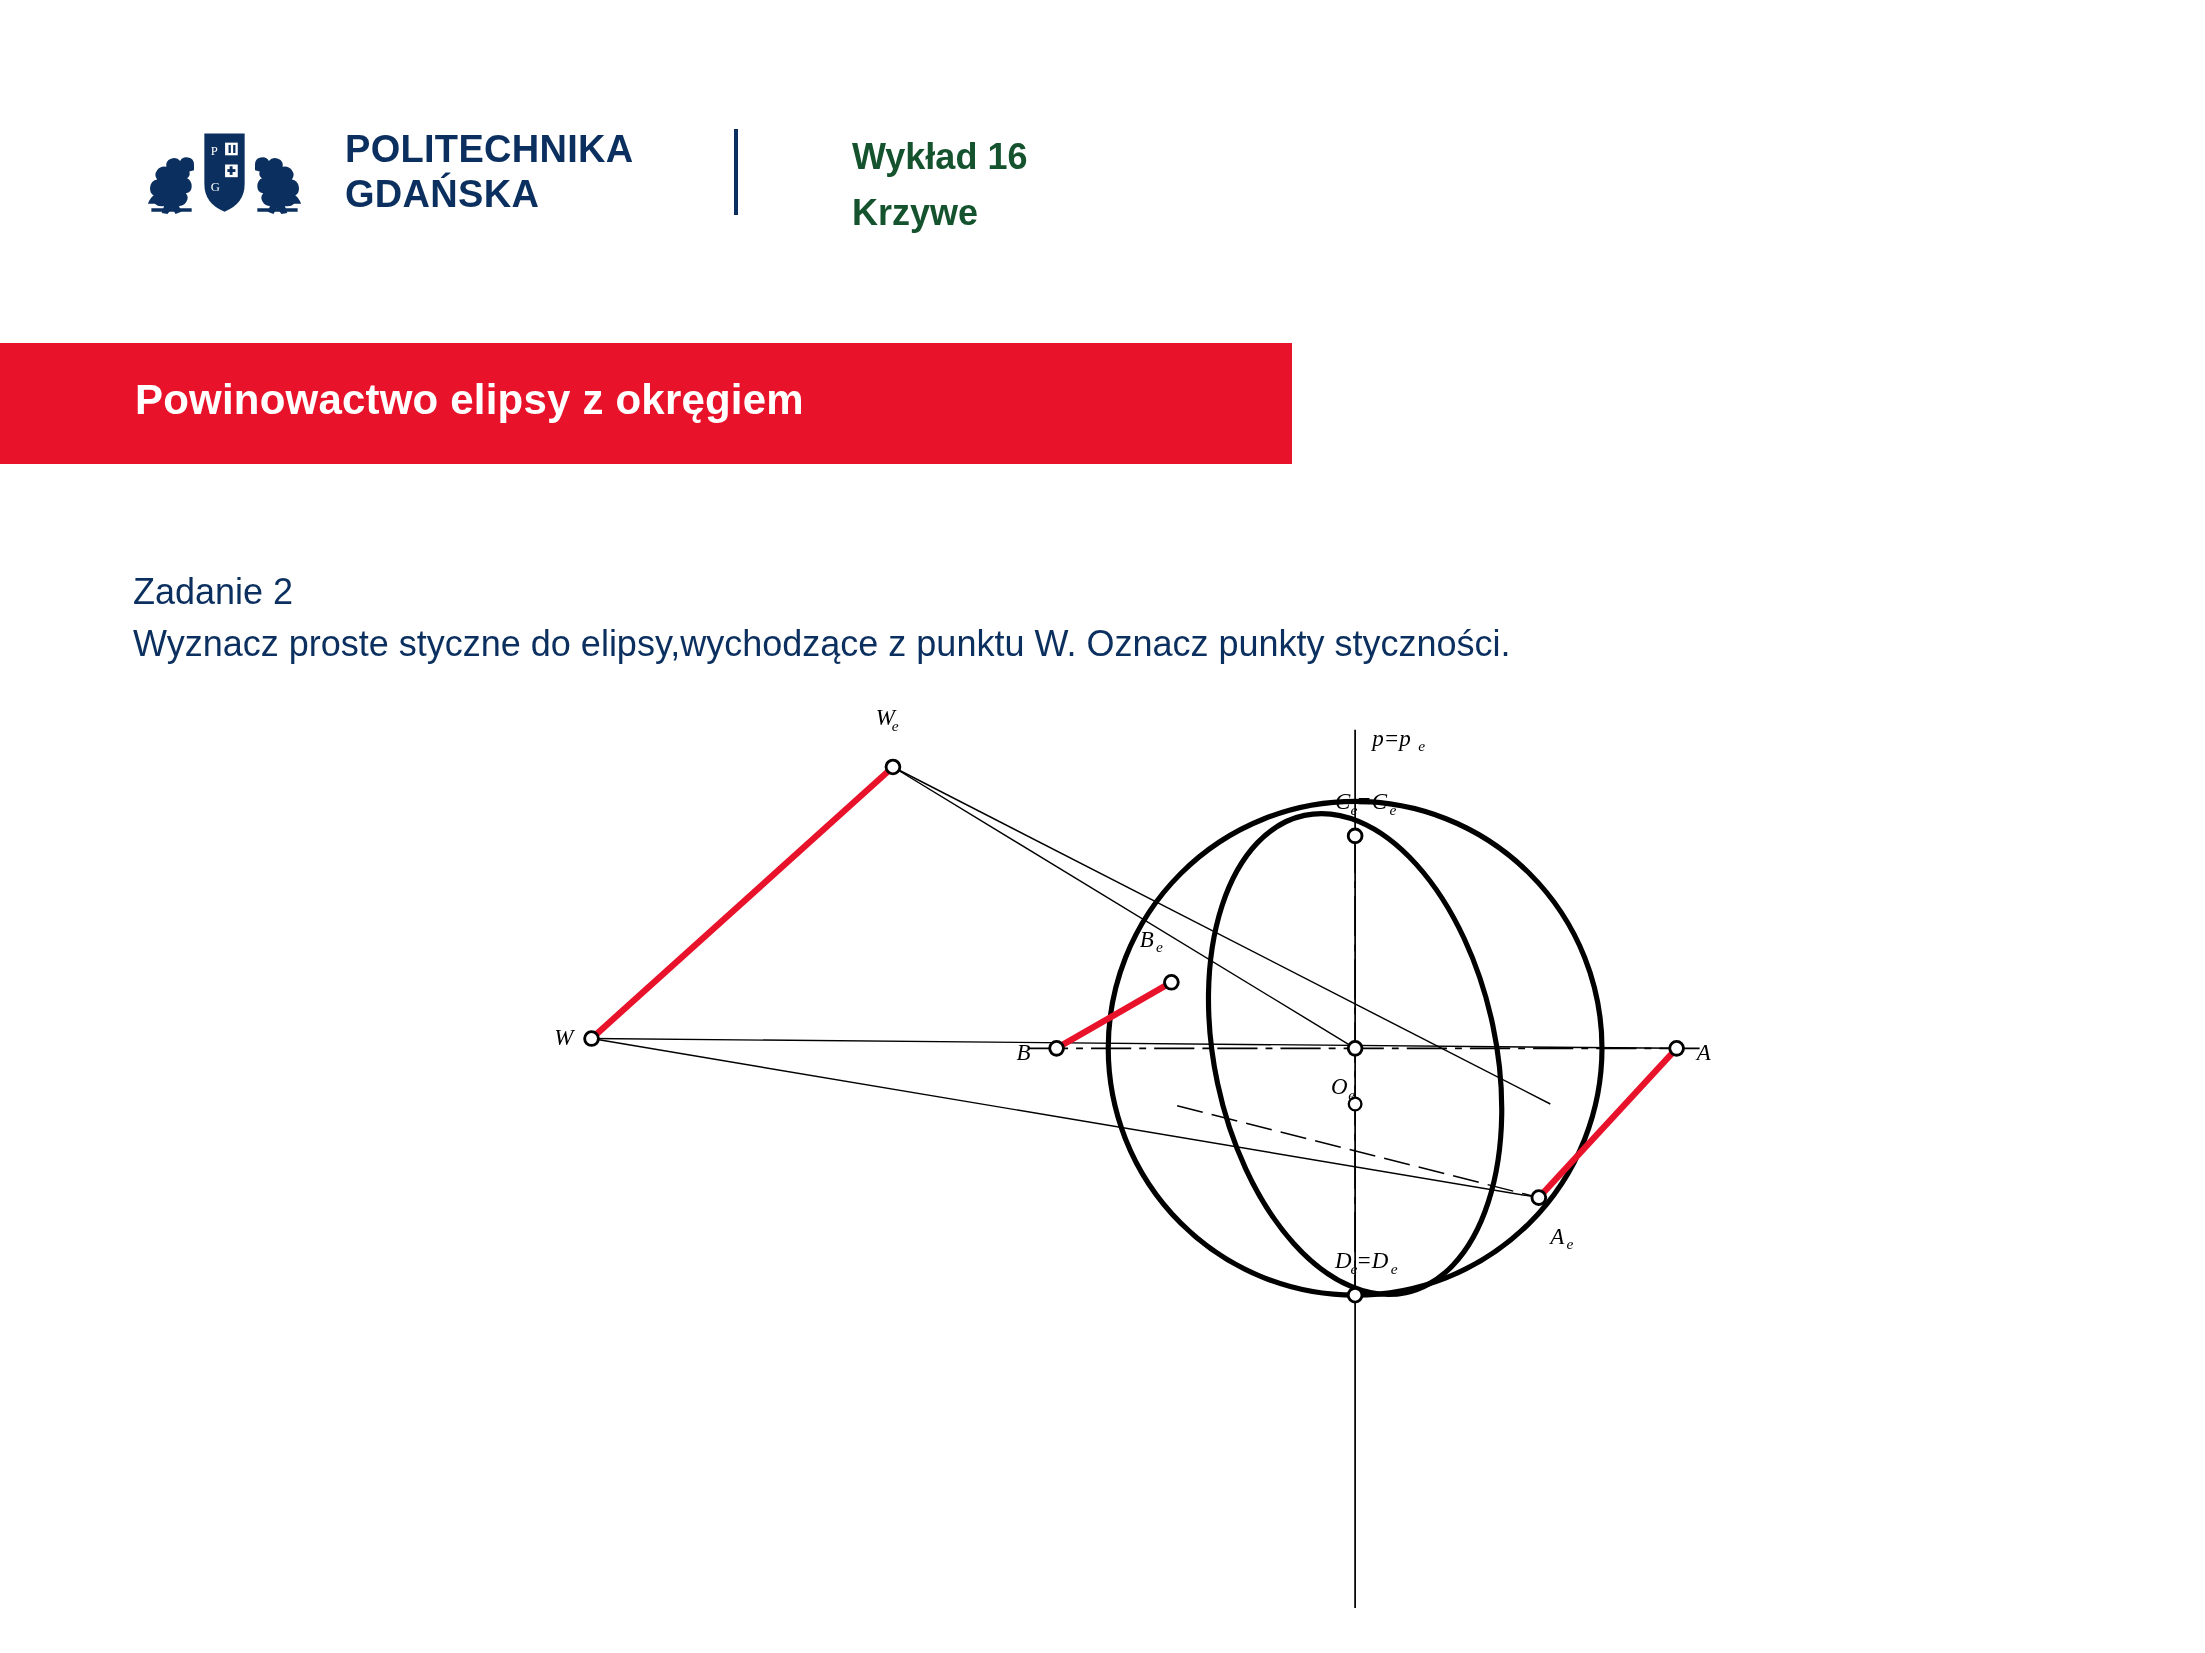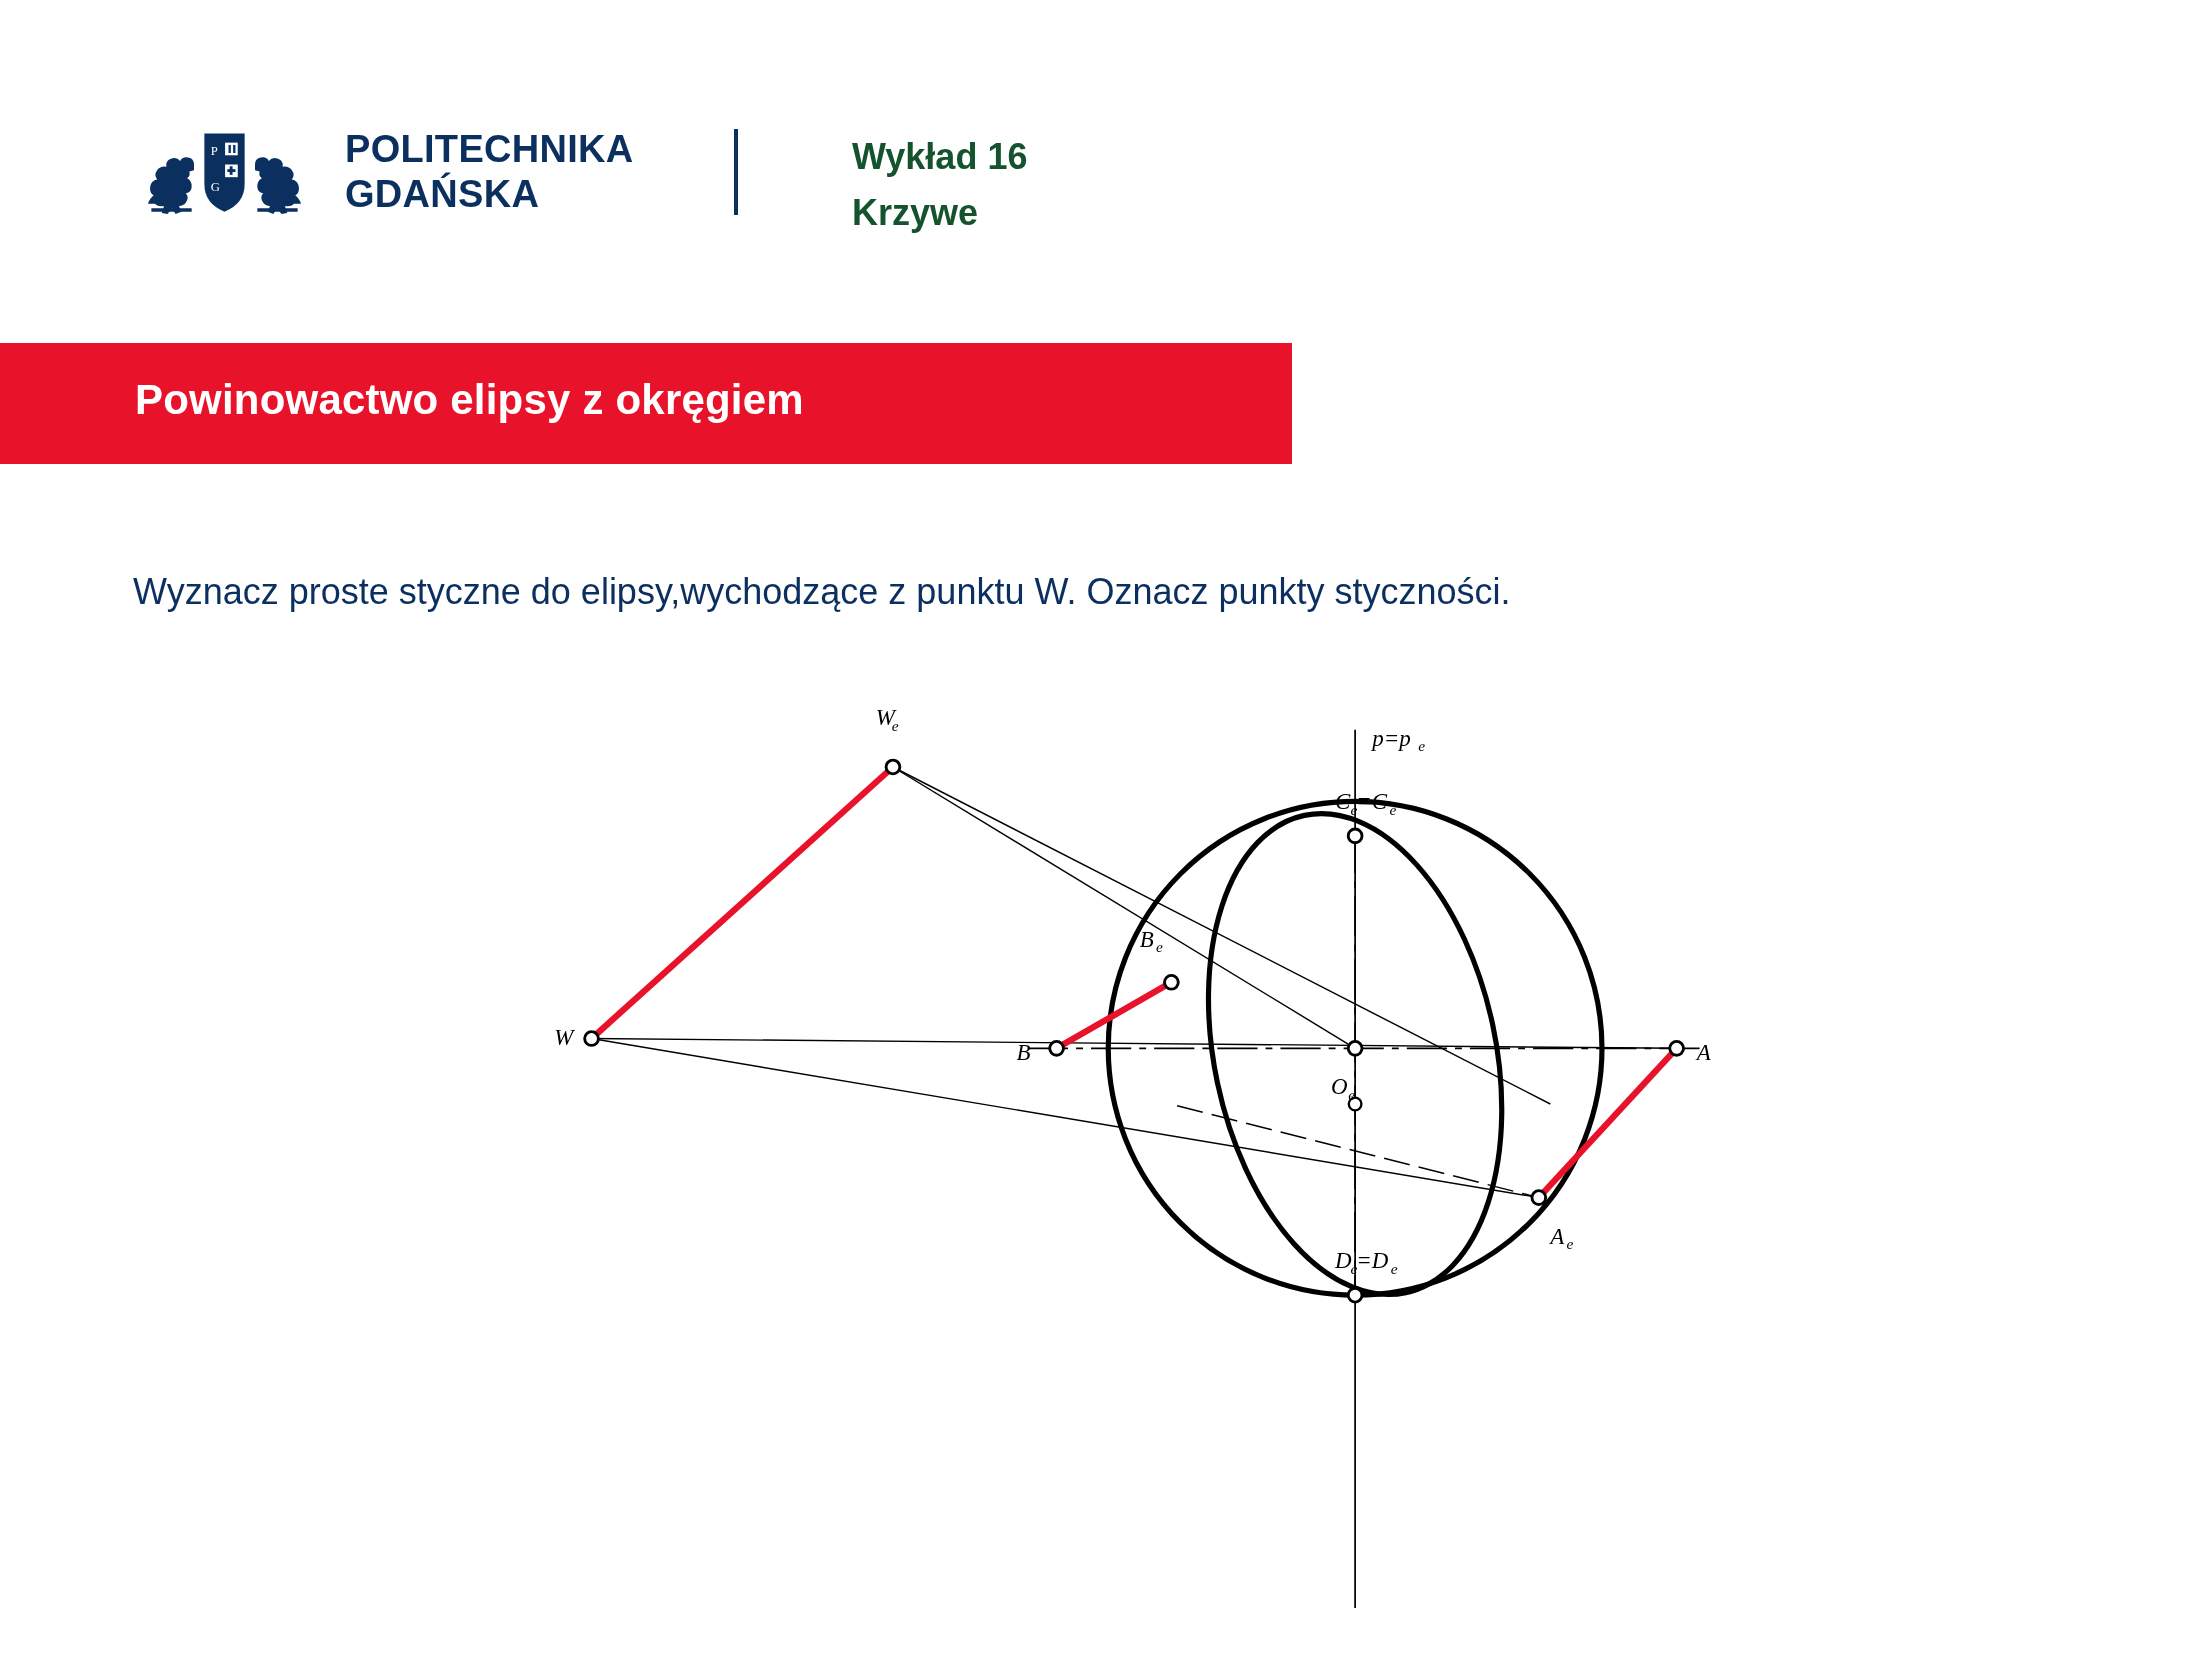--- a/index.html
+++ b/index.html
@@ -155,20 +155,21 @@
   <div class="lecture-block">
     <div>Wykład 16</div>
     <div>Krzywe</div>
   </div>
 </div>
 
 <div class="title-band"></div>
 <div class="title-band-text">Powinowactwo elipsy z okręgiem</div>
 
 <div class="task-block">
+  <div>Zadanie 2</div>
   <div>Wyznacz proste styczne do elipsy,wychodzące z punktu W. Oznacz punkty styczności.</div>
 </div>
 
 <div class="figure">
   <svg width="2205" height="976" viewBox="0 0 3840 1700">
 
     <line x1="2360" y1="90" x2="2360" y2="1620" stroke="#000" stroke-width="3"></line>
 
     <line x1="1790" y1="645" x2="2960" y2="645" stroke="#000" stroke-width="3" stroke-dasharray="70 14 12 14"></line>
 

